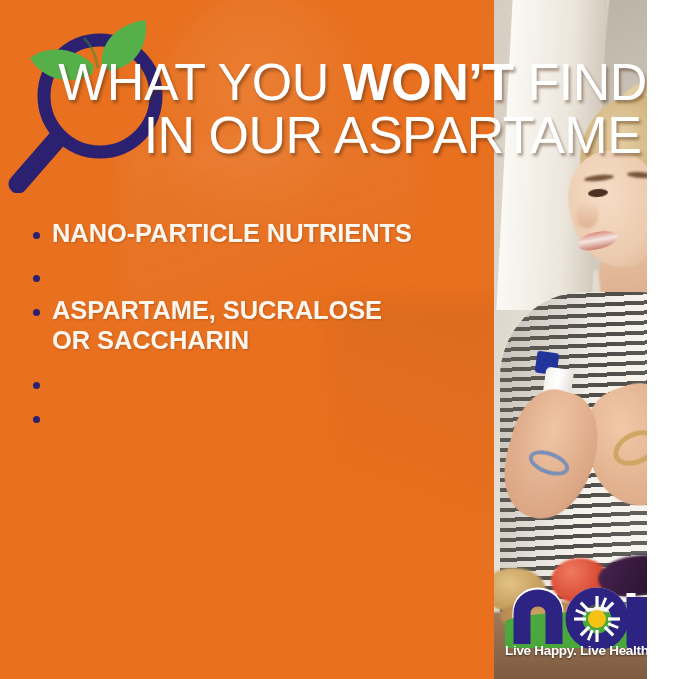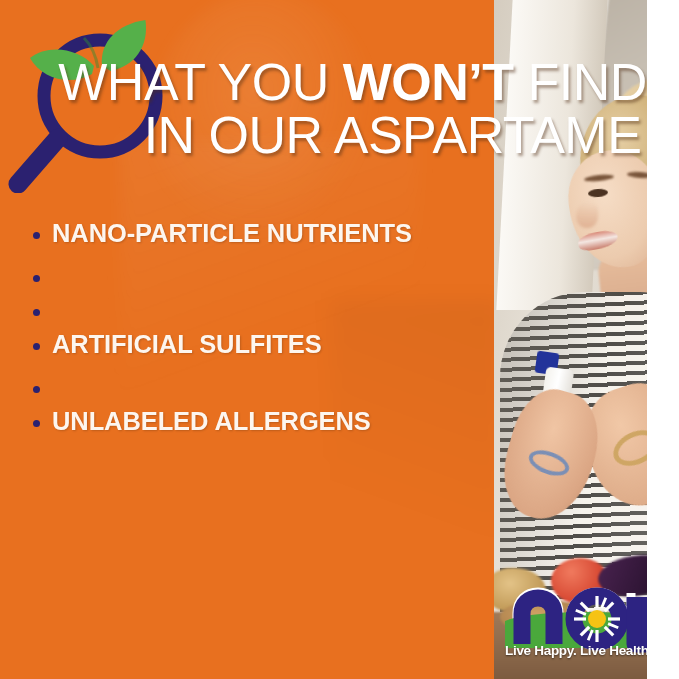--- a/index.html
+++ b/index.html
@@ -456,31 +456,28 @@
   <div class="bullets">
     <div class="bullet-row">
       <span class="bullet-dot"></span>
       <span class="bullet-text">NANO-PARTICLE NUTRIENTS</span>
     </div>
     <div class="bullet-row">
       <span class="bullet-dot"></span>
     </div>
     <div class="bullet-row">
       <span class="bullet-dot"></span>
-    </div>
-    <div class="bullet-row">
-      <span class="bullet-dot"></span>
-      <span class="bullet-text">ARTIFICIAL SULFITES</span>
+      <span class="bullet-text">ASPARTAME, SUCRALOSE
+OR SACCHARIN</span>
     </div>
     <div class="bullet-row">
       <span class="bullet-dot"></span>
     </div>
     <div class="bullet-row">
       <span class="bullet-dot"></span>
-      <span class="bullet-text">UNLABELED ALLERGENS</span>
     </div>
   </div>
 
   <div class="now-logo">
     <svg width="165" height="88" viewBox="0 0 165 88">
       <defs>
         <clipPath id="nowClip">
           <path d="M10 70 L10 34 C10 20 20 12 33 12 C46 12 56 20 56 34 L56 70 Z
                    M63 41 C63 23 76 12 92 12 C108 12 121 23 121 41 C121 59 108 70 92 70 C76 70 63 59 63 41 Z
                    M124 14 L138 14 L142 50 L146 14 L156 14 L160 70 L124 70 Z"></path>

